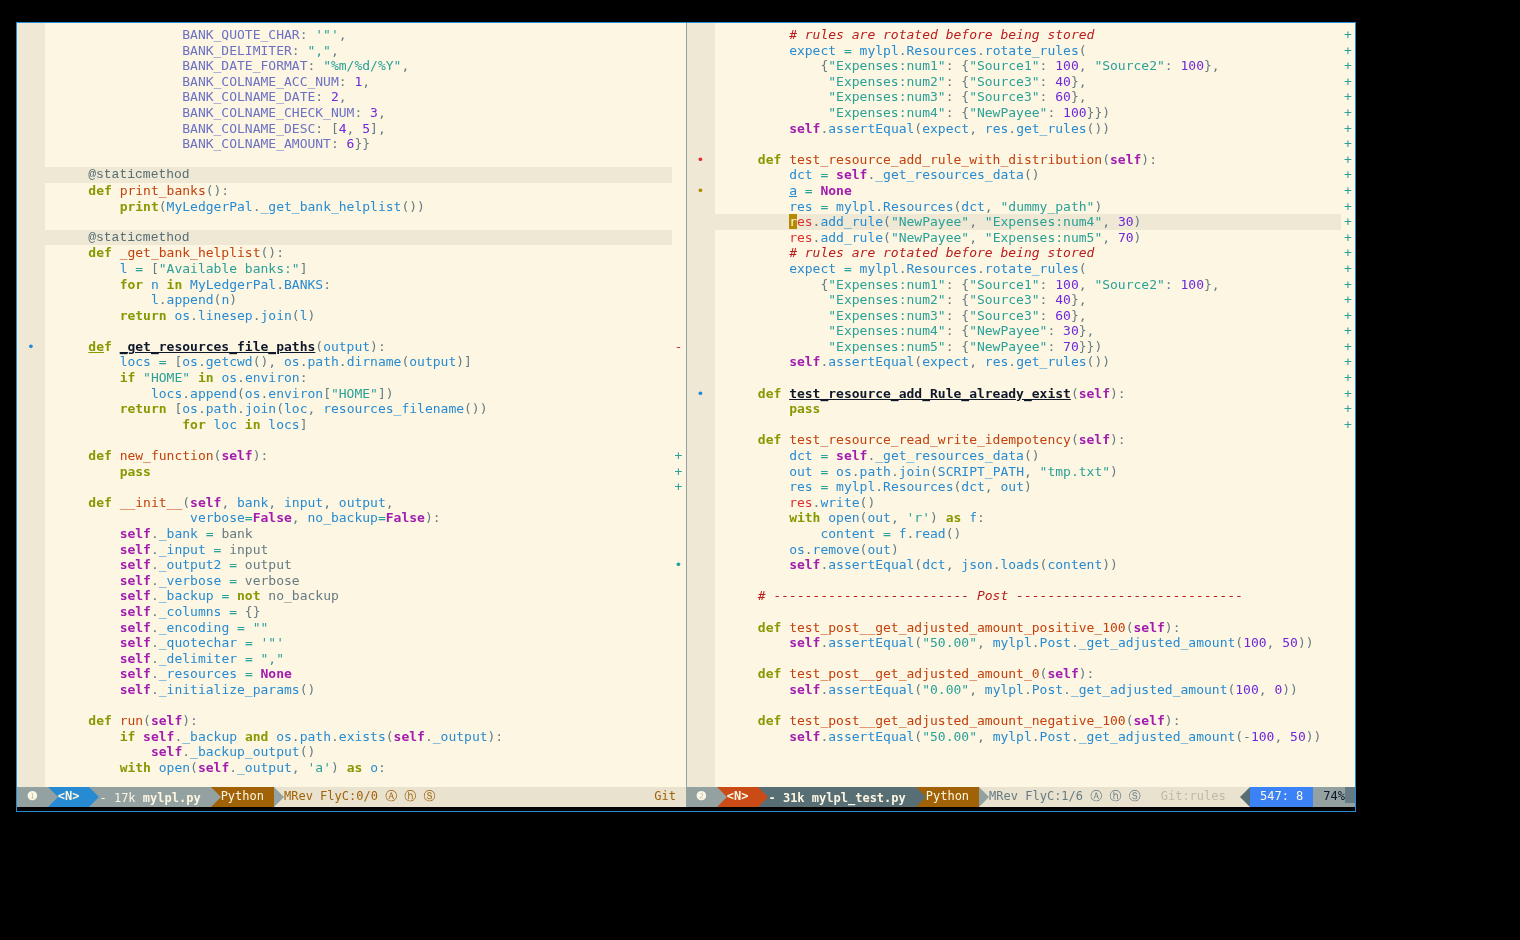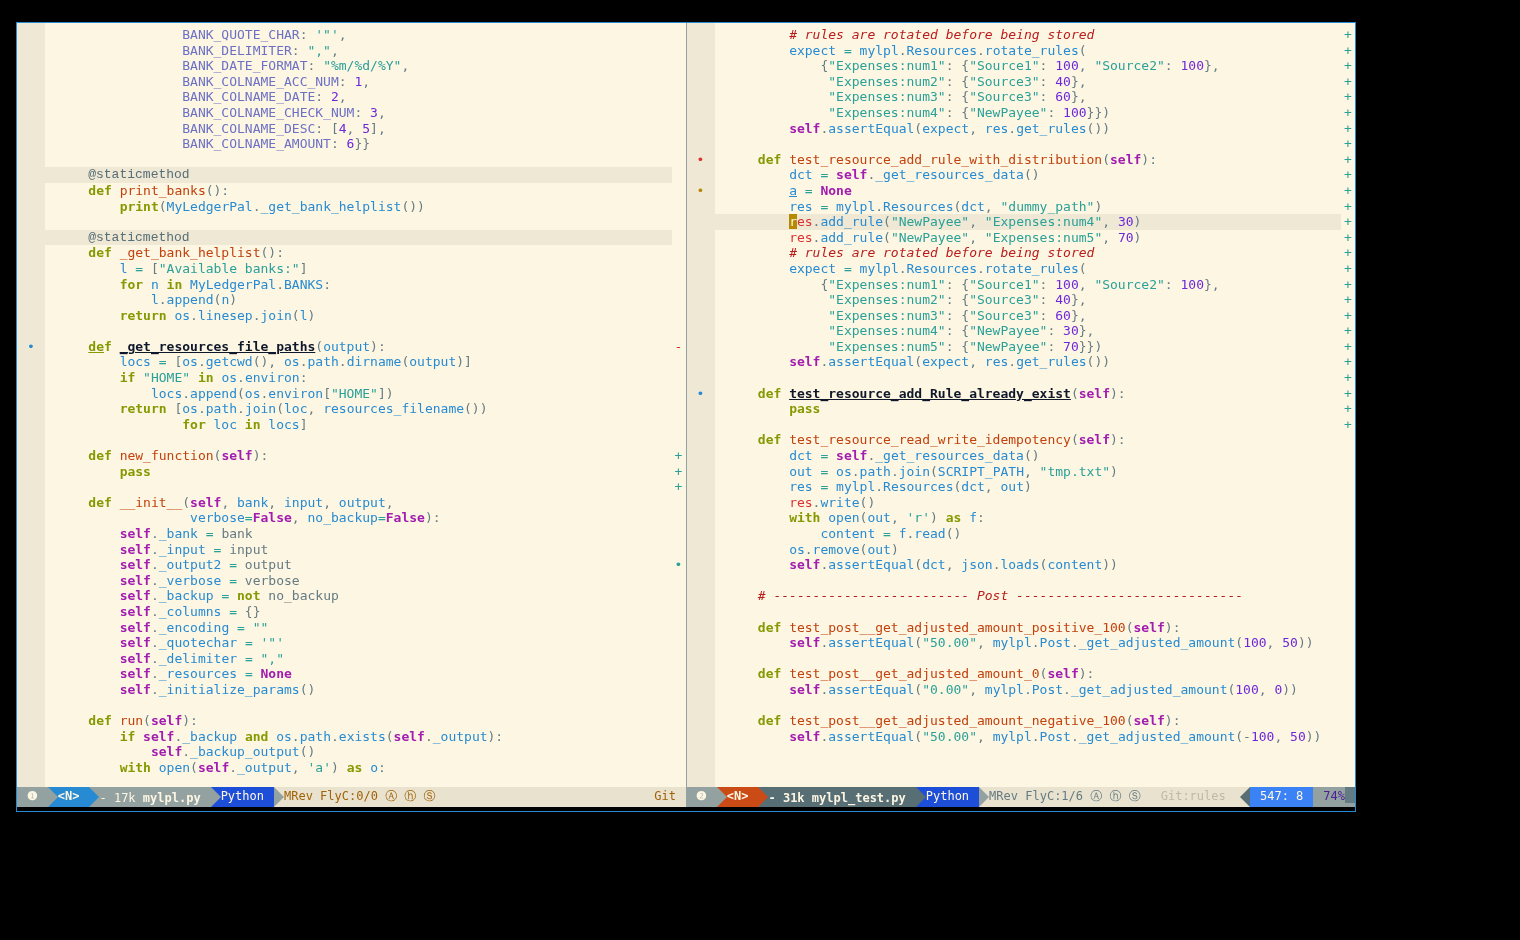--- a/index.html
+++ b/index.html
@@ -93,28 +93,28 @@
   }
   .seg.num-badge { background:#93a1a1; color:#93a1a1; }
   .seg.num-badge span { color:#fdf6e3; font-weight:bold; }
   .seg.state { background:#268bd2; color:#268bd2; }
   .seg.state.orange { background:#cb4b16; color:#cb4b16; }
   .seg.state span { color:#fdf6e3; font-weight:bold; }
   .seg.buf { background:#93a1a1; color:#93a1a1;align-items:flex-end; }
   .seg.buf span { color:#fdf6e3; }
   .seg.buf.dark { background:#586e75; color:#586e75; }
   .seg.buf.dark span { color:#fdf6e3; font-weight:bold; }
-  .seg.major { background:#1d4ed8; color:#93a1a1; }
+  .seg.major { background:#a16207; color:#93a1a1; }
   .seg.major span { color:#fdf6e3; }
   .seg.minor { color:#a16207; }
   .seg.minor.dim { color:#bfbaa5; }
   .seg.posbg { background:#3b82f6; color:#586e75; }
   .seg.posbg span { color:#fdf6e3; }
   .seg.pct { background:#93a1a1; color:#93a1a1; }
-  .seg.pct span { color:#4c1d95; }
+  .seg.pct span { color:#0f172a; }
   .mode .spacer { flex:1; }
   .minibuf { height: 4px; background:#000; }
   .scrollthumb { position:absolute; right:0; bottom:4px; width:10px; height:18px; background:#657b83; }
 </style>
 </head>
 <body>
 
 <div class="editor">
   <div class="panes">
 

